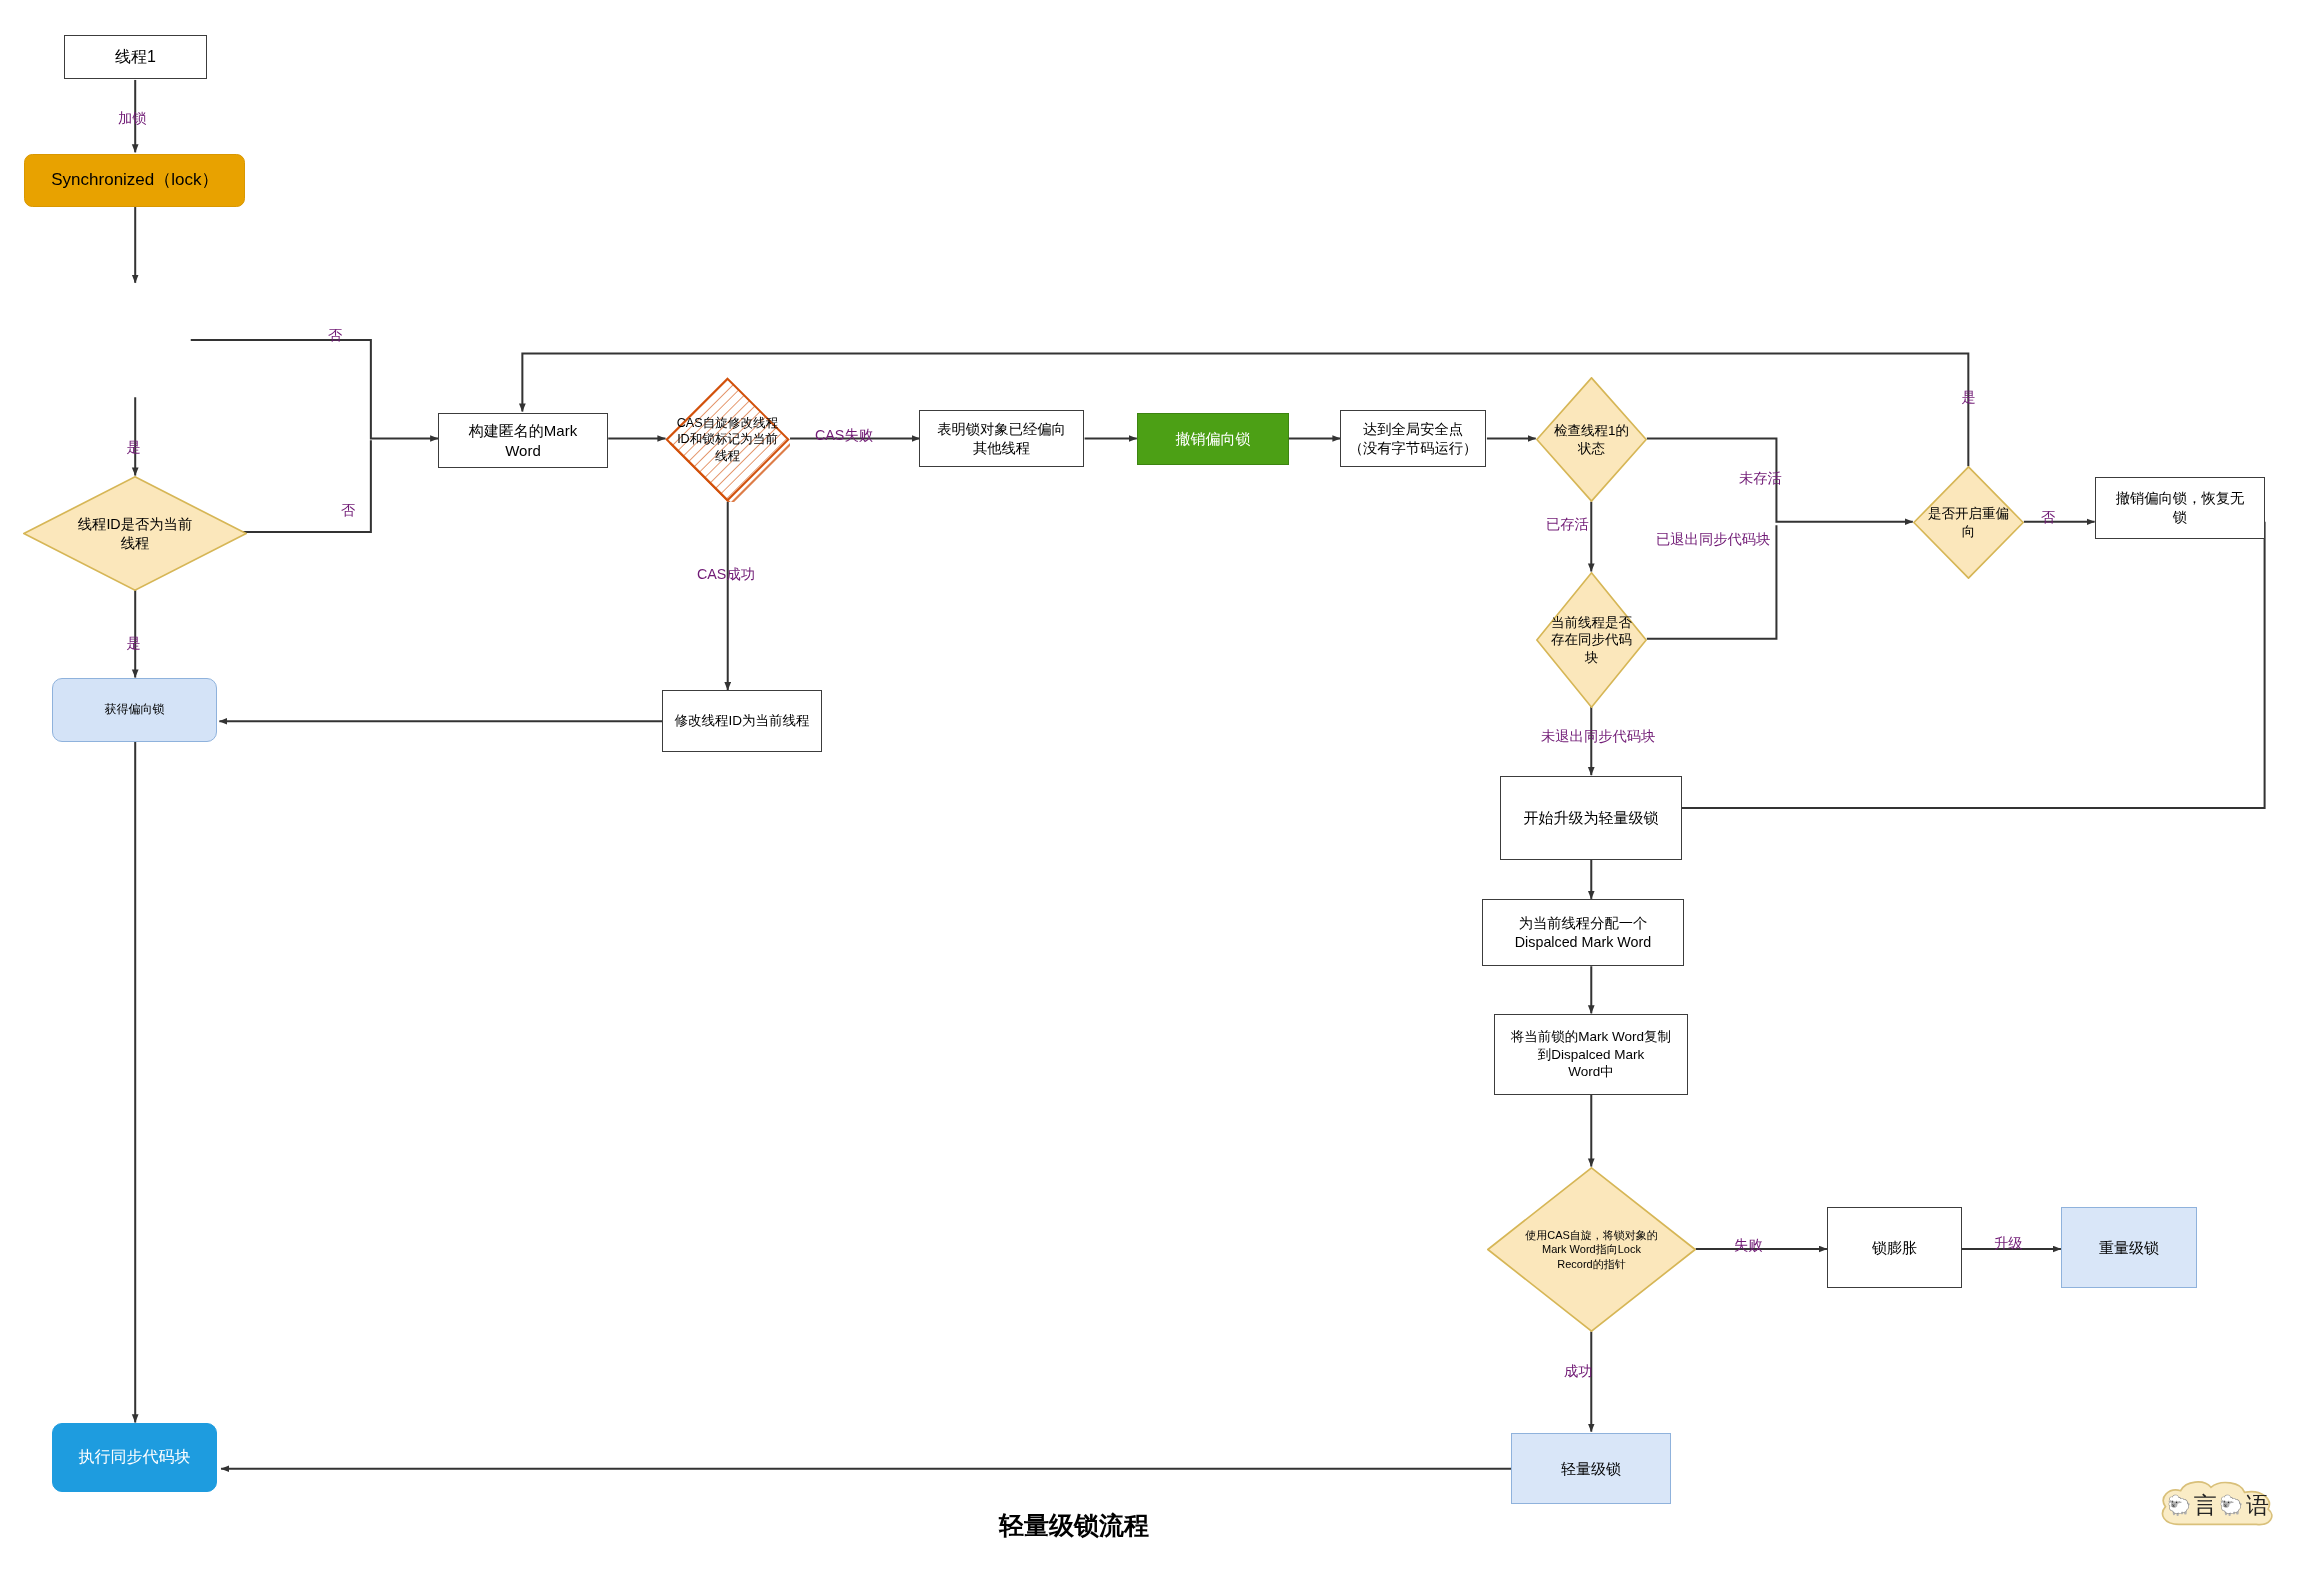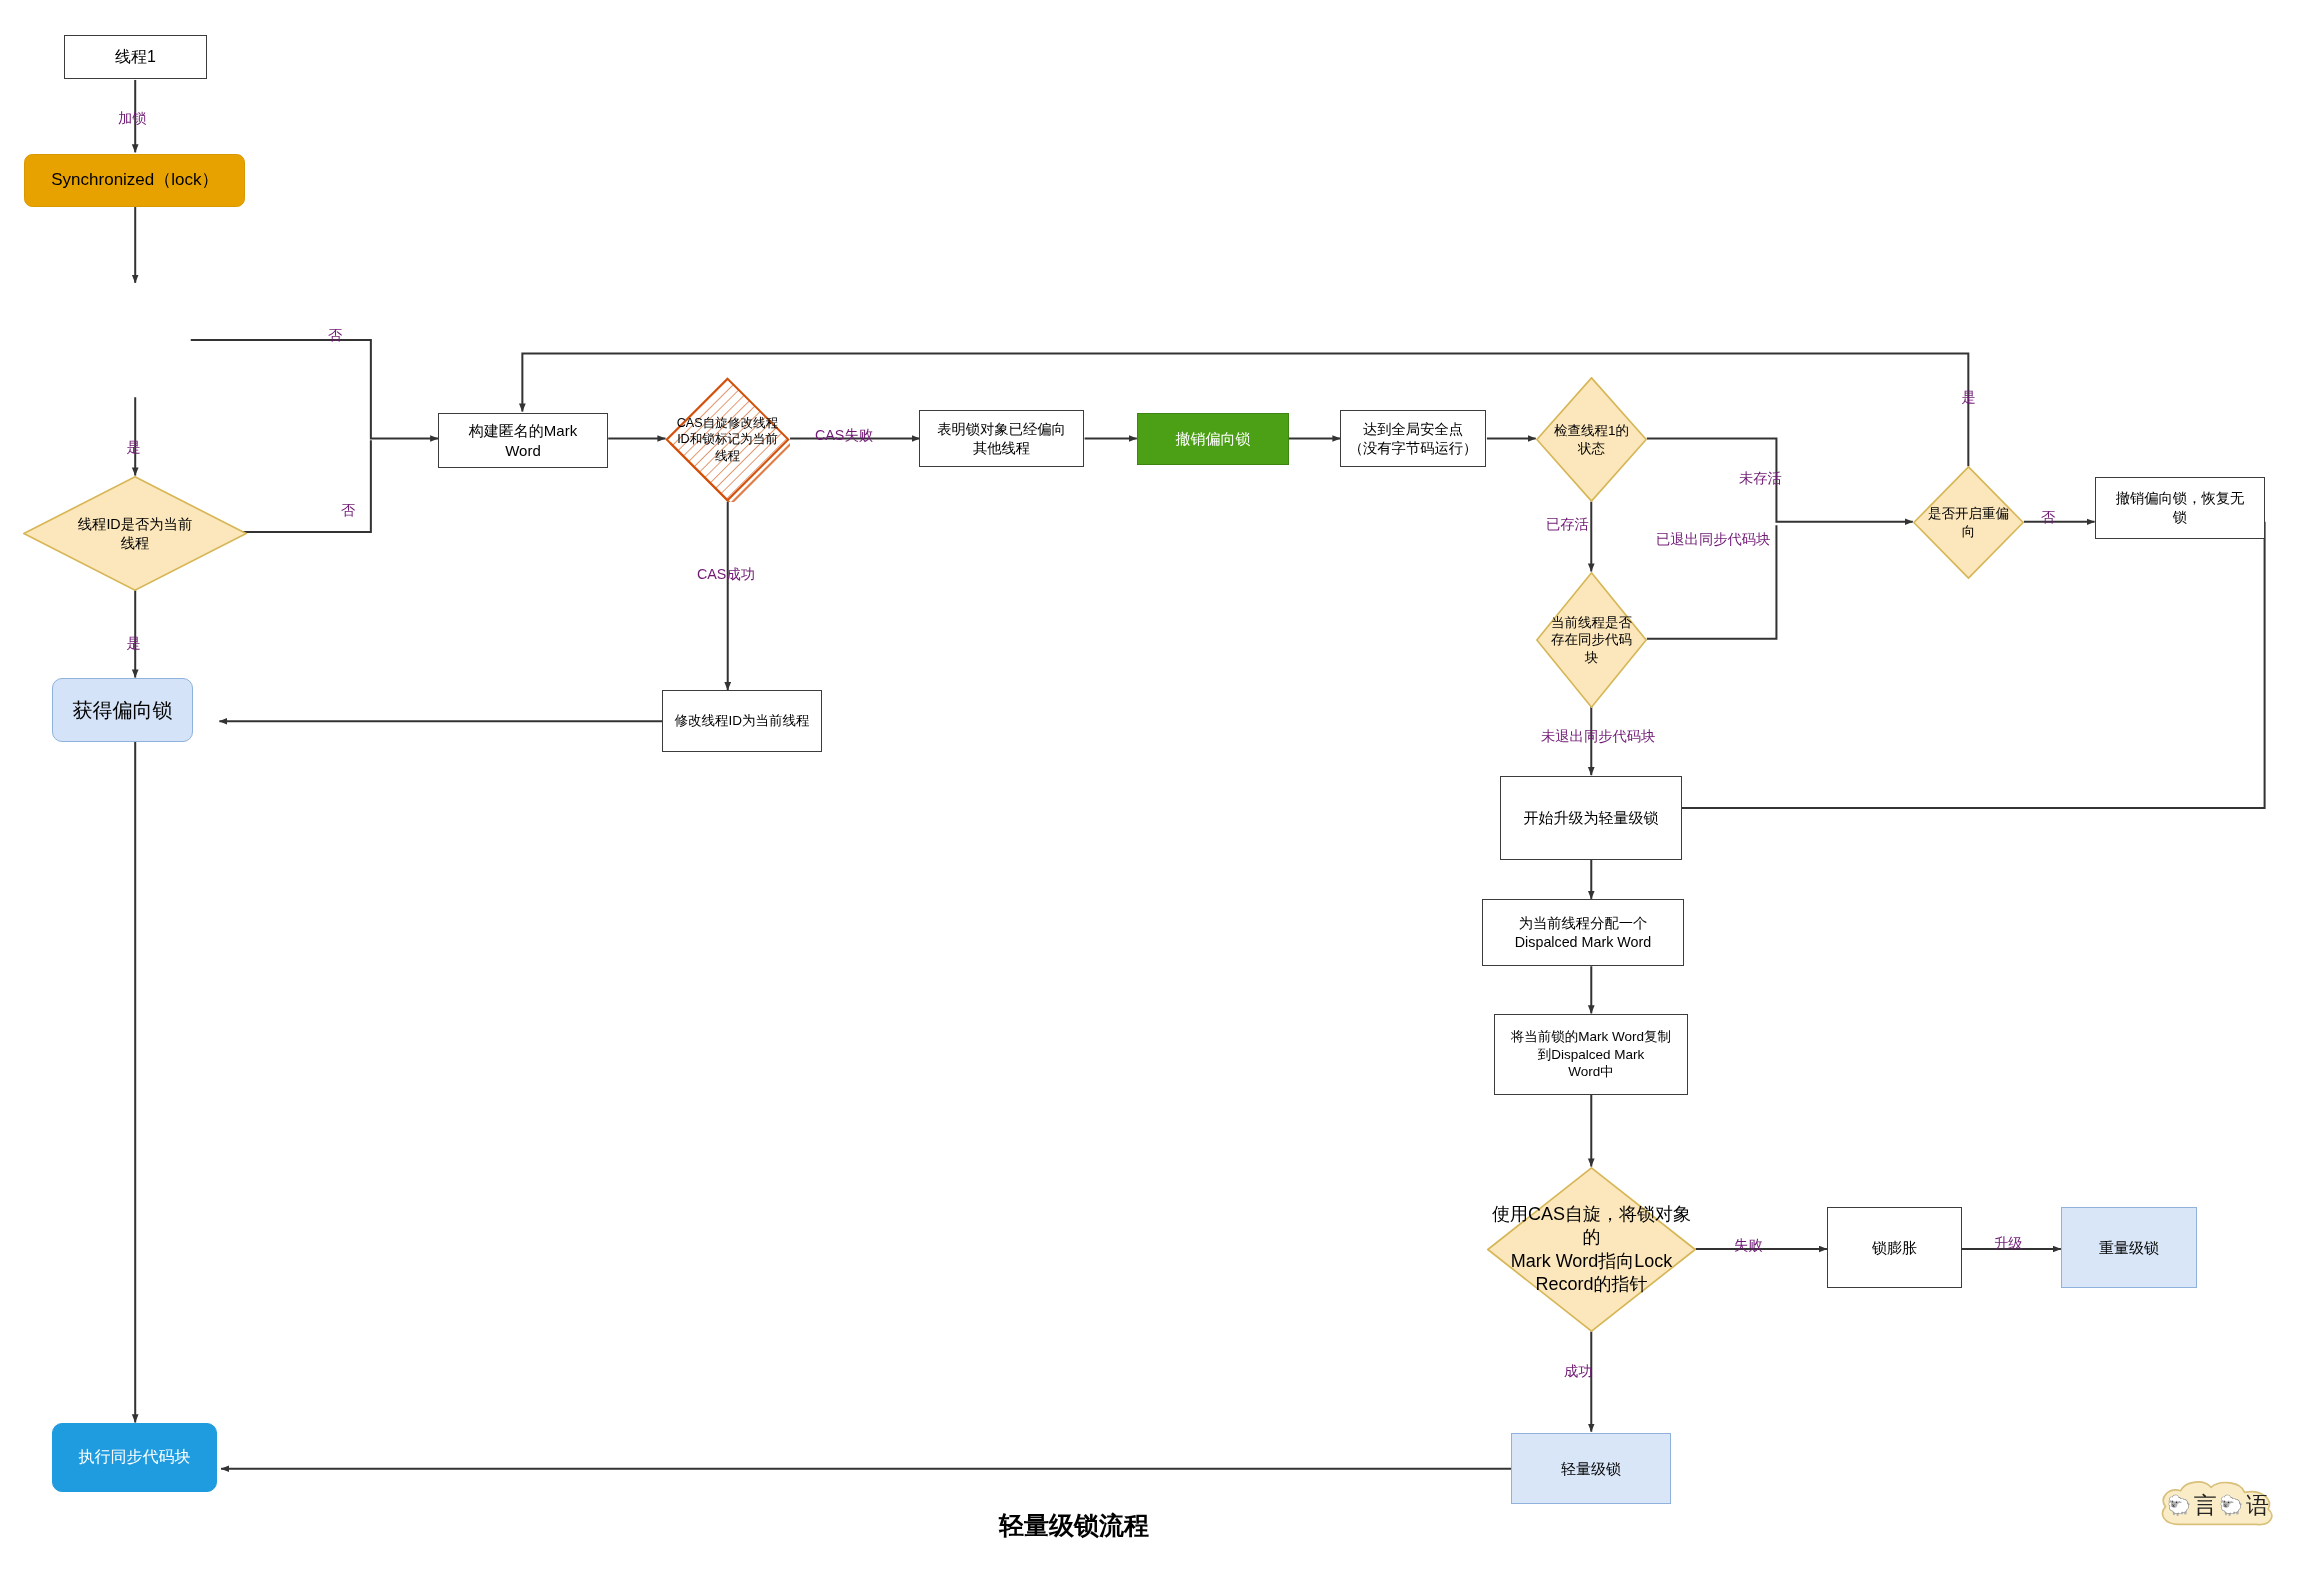--- a/index.html
+++ b/index.html
@@ -127,21 +127,21 @@
   <div class="diamond" style="left:23px;top:476px;width:224px;height:115px;">
     <svg class="shape" viewBox="0 0 266 136" preserveAspectRatio="none">
       <polygon points="133,1 265,68 133,135 1,68" fill="#fbe7bb" stroke="#d6b656" stroke-width="2"></polygon>
     </svg>
     <div class="txt" style="font-size:14.3px;">
       <span>线程ID是否为当前
 线程</span>
     </div>
   </div>
 
-  <div class="node lblue-round" style="left:52px;top:678px;width:141px;height:64px;font-size:20px;">
+  <div class="node lblue-round" style="left:52px;top:678px;width:165px;height:64px;font-size:12px;">
     <span>获得偏向锁</span>
   </div>
 
   <div class="node bblue" style="left:52px;top:1423px;width:165px;height:69px;font-size:16px;">
     <span>执行同步代码块</span>
   </div>
 
   <div class="node rect" style="left:438px;top:413px;width:170px;height:55px;font-size:15px;">
     <span>构建匿名的Mark
 Word</span>
@@ -230,21 +230,21 @@
   <div class="node rect" style="left:1494px;top:1014px;width:194px;height:81px;font-size:13.5px;">
     <span>将当前锁的Mark Word复制
 到Dispalced Mark
 Word中</span>
   </div>
 
   <div class="diamond" style="left:1487px;top:1167px;width:209px;height:165px;">
     <svg class="shape" viewBox="0 0 248 196" preserveAspectRatio="none">
       <polygon points="124,1 247,98 124,195 1,98" fill="#fbe7bb" stroke="#d6b656" stroke-width="2"></polygon>
     </svg>
-    <div class="txt" style="font-size:18px;">
+    <div class="txt" style="font-size:11px;">
       <span>使用CAS自旋，将锁对象的
 Mark Word指向Lock
 Record的指针</span>
     </div>
   </div>
 
   <div class="node rect" style="left:1827px;top:1207px;width:135px;height:81px;font-size:15px;">
     <span>锁膨胀</span>
   </div>
 

